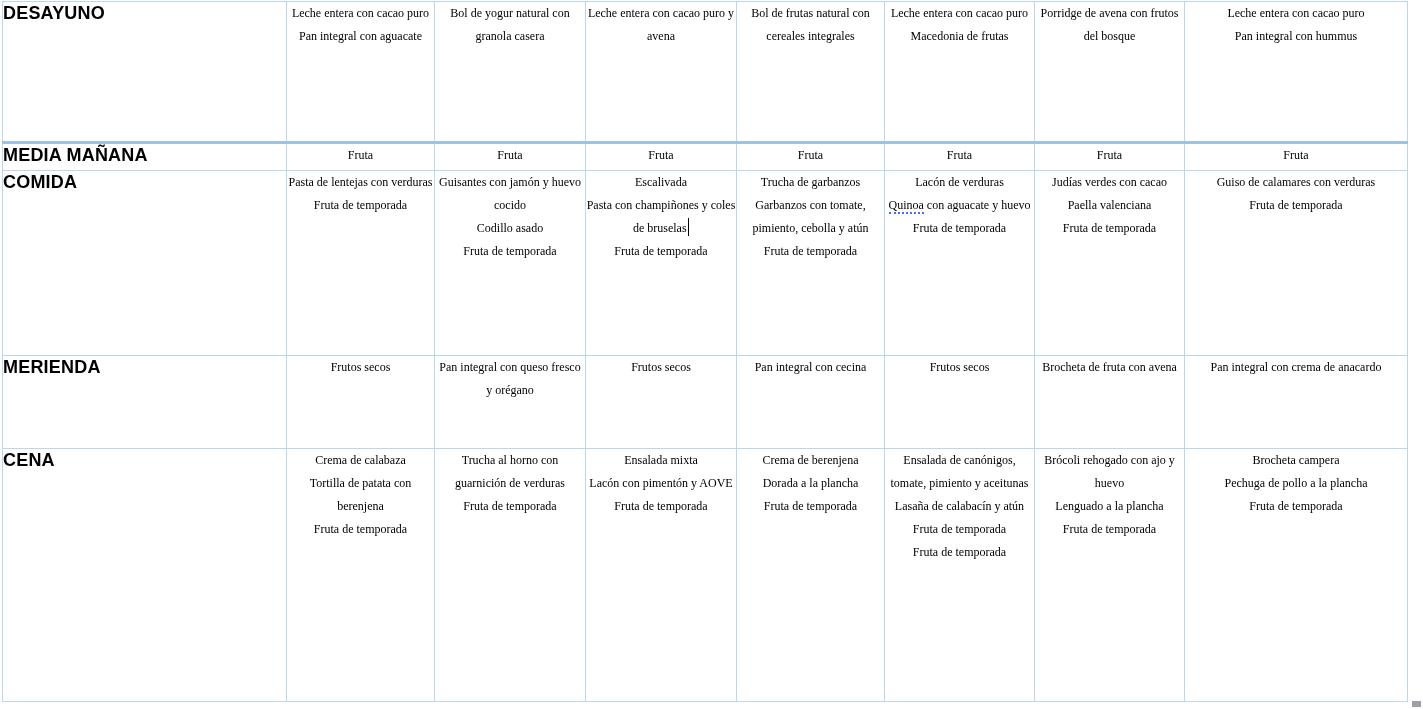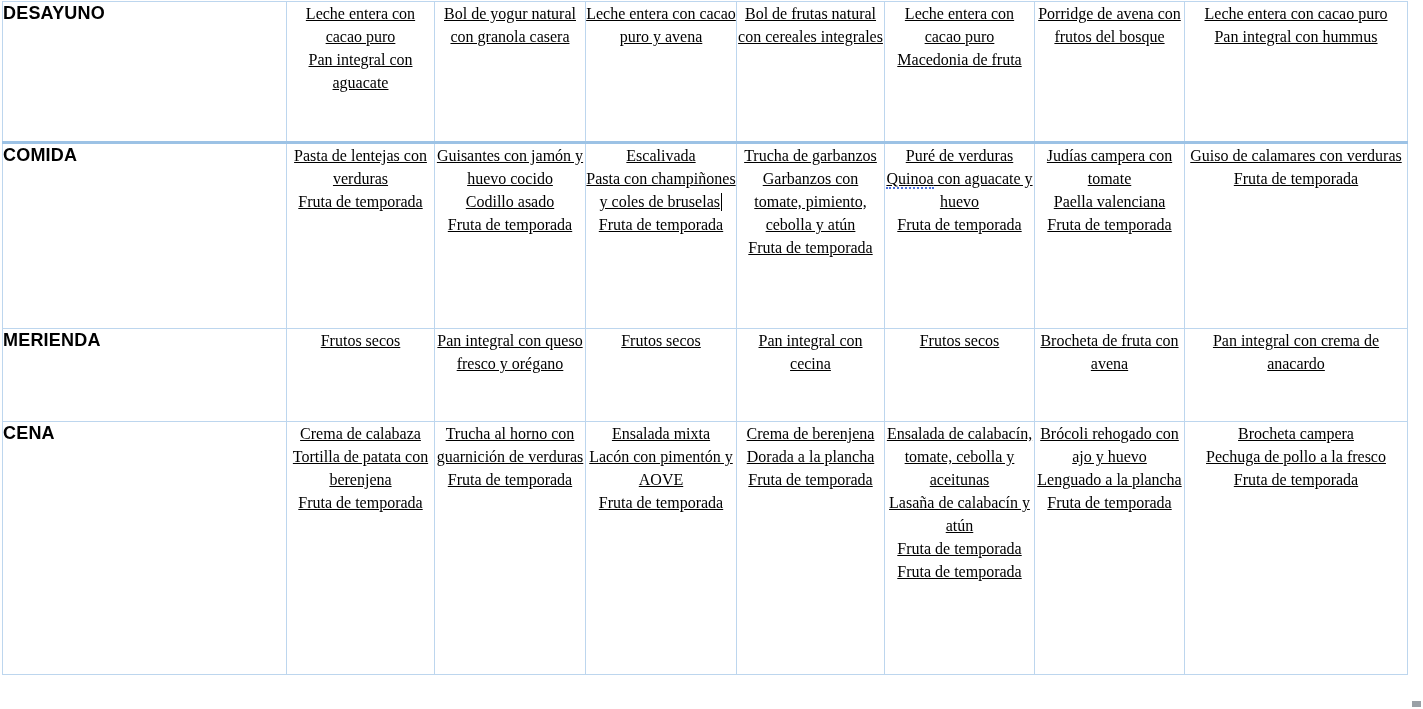--- a/index.html
+++ b/index.html
@@ -6,21 +6,21 @@
   .stage{position:relative;width:1423px;height:709px;background:#ffffff;overflow:hidden;
          font-family:"Liberation Serif",serif;color:#000;}
   table.meal{border-collapse:collapse;table-layout:fixed;width:1405px;
              position:absolute;left:2px;top:1px;}
   table.meal td{border:1px solid #BDD6EE;vertical-align:top;padding:0;overflow:hidden;}
   tr.thick-bottom td{border-bottom:3px solid #9CC2E5;}
   td.label-cell{padding:3px 4px 0 9px;
                 font-family:"Liberation Sans",sans-serif;font-weight:bold;
                 font-size:18px;line-height:23px;letter-spacing:.2px;}
   td.menu-cell{padding:3px 4px 0 4px;text-align:center;
-               font-size:16px;line-height:23px;text-decoration:underline;}
+               font-size:12px;line-height:23px;}
   .item{display:block;}
   tr.r0 td{height:139px}
   tr.r1 td{height:26px}
   tr.r2 td{height:184px}
   tr.r3 td{height:92px}
   tr.r4 td{height:252px}
   .spell{border-bottom:2px dotted #4a6fdc;}
   .caret{display:inline-block;width:1.5px;height:18px;background:#000;
          vertical-align:-4px;margin-left:1px;}
   .resize-handle{position:absolute;left:1412px;top:701px;width:9px;height:6px;
@@ -52,28 +52,52 @@
             <div class="item">Bol de yogur natural con granola casera</div>
           </td>
           <td class="menu-cell">
             <div class="item">Leche entera con cacao puro y avena</div>
           </td>
           <td class="menu-cell">
             <div class="item">Bol de frutas natural con cereales integrales</div>
           </td>
           <td class="menu-cell">
             <div class="item">Leche entera con cacao puro</div>
-            <div class="item">Macedonia de fruta</div>
+            <div class="item">Macedonia de frutas</div>
           </td>
           <td class="menu-cell">
             <div class="item">Porridge de avena con frutos del bosque</div>
           </td>
           <td class="menu-cell">
             <div class="item">Leche entera con cacao puro</div>
             <div class="item">Pan integral con hummus</div>
+          </td>
+        </tr>
+        <tr class="r1">
+          <td class="label-cell"><span>MEDIA MAÑANA</span></td>
+          <td class="menu-cell">
+            <div class="item">Fruta</div>
+          </td>
+          <td class="menu-cell">
+            <div class="item">Fruta</div>
+          </td>
+          <td class="menu-cell">
+            <div class="item">Fruta</div>
+          </td>
+          <td class="menu-cell">
+            <div class="item">Fruta</div>
+          </td>
+          <td class="menu-cell">
+            <div class="item">Fruta</div>
+          </td>
+          <td class="menu-cell">
+            <div class="item">Fruta</div>
+          </td>
+          <td class="menu-cell">
+            <div class="item">Fruta</div>
           </td>
         </tr>
         <tr class="r2">
           <td class="label-cell"><span>COMIDA</span></td>
           <td class="menu-cell">
             <div class="item">Pasta de lentejas con verduras</div>
             <div class="item">Fruta de temporada</div>
           </td>
           <td class="menu-cell">
             <div class="item">Guisantes con jamón y huevo cocido</div>
@@ -84,26 +108,26 @@
             <div class="item">Escalivada</div>
             <div class="item">Pasta con champiñones y coles de bruselas<span class="caret"></span></div>
             <div class="item">Fruta de temporada</div>
           </td>
           <td class="menu-cell">
             <div class="item">Trucha de garbanzos</div>
             <div class="item">Garbanzos con tomate, pimiento, cebolla y atún</div>
             <div class="item">Fruta de temporada</div>
           </td>
           <td class="menu-cell">
-            <div class="item">Puré de verduras</div>
+            <div class="item">Lacón de verduras</div>
             <div class="item"><span class="spell">Quinoa</span> con aguacate y huevo</div>
             <div class="item">Fruta de temporada</div>
           </td>
           <td class="menu-cell">
-            <div class="item">Judías campera con tomate</div>
+            <div class="item">Judías verdes con cacao</div>
             <div class="item">Paella valenciana</div>
             <div class="item">Fruta de temporada</div>
           </td>
           <td class="menu-cell">
             <div class="item">Guiso de calamares con verduras</div>
             <div class="item">Fruta de temporada</div>
           </td>
         </tr>
         <tr class="r3">
           <td class="label-cell"><span>MERIENDA</span></td>
@@ -144,32 +168,32 @@
             <div class="item">Ensalada mixta</div>
             <div class="item">Lacón con pimentón y AOVE</div>
             <div class="item">Fruta de temporada</div>
           </td>
           <td class="menu-cell">
             <div class="item">Crema de berenjena</div>
             <div class="item">Dorada a la plancha</div>
             <div class="item">Fruta de temporada</div>
           </td>
           <td class="menu-cell">
-            <div class="item">Ensalada de calabacín, tomate, cebolla y aceitunas</div>
+            <div class="item">Ensalada de canónigos, tomate, pimiento y aceitunas</div>
             <div class="item">Lasaña de calabacín y atún</div>
             <div class="item">Fruta de temporada</div>
             <div class="item">Fruta de temporada</div>
           </td>
           <td class="menu-cell">
             <div class="item">Brócoli rehogado con ajo y huevo</div>
             <div class="item">Lenguado a la plancha</div>
             <div class="item">Fruta de temporada</div>
           </td>
           <td class="menu-cell">
             <div class="item">Brocheta campera</div>
-            <div class="item">Pechuga de pollo a la fresco</div>
+            <div class="item">Pechuga de pollo a la plancha</div>
             <div class="item">Fruta de temporada</div>
           </td>
         </tr>
       </tbody>
   </table>
   <div class="resize-handle"></div>
 </div>
 
 </body></html>

